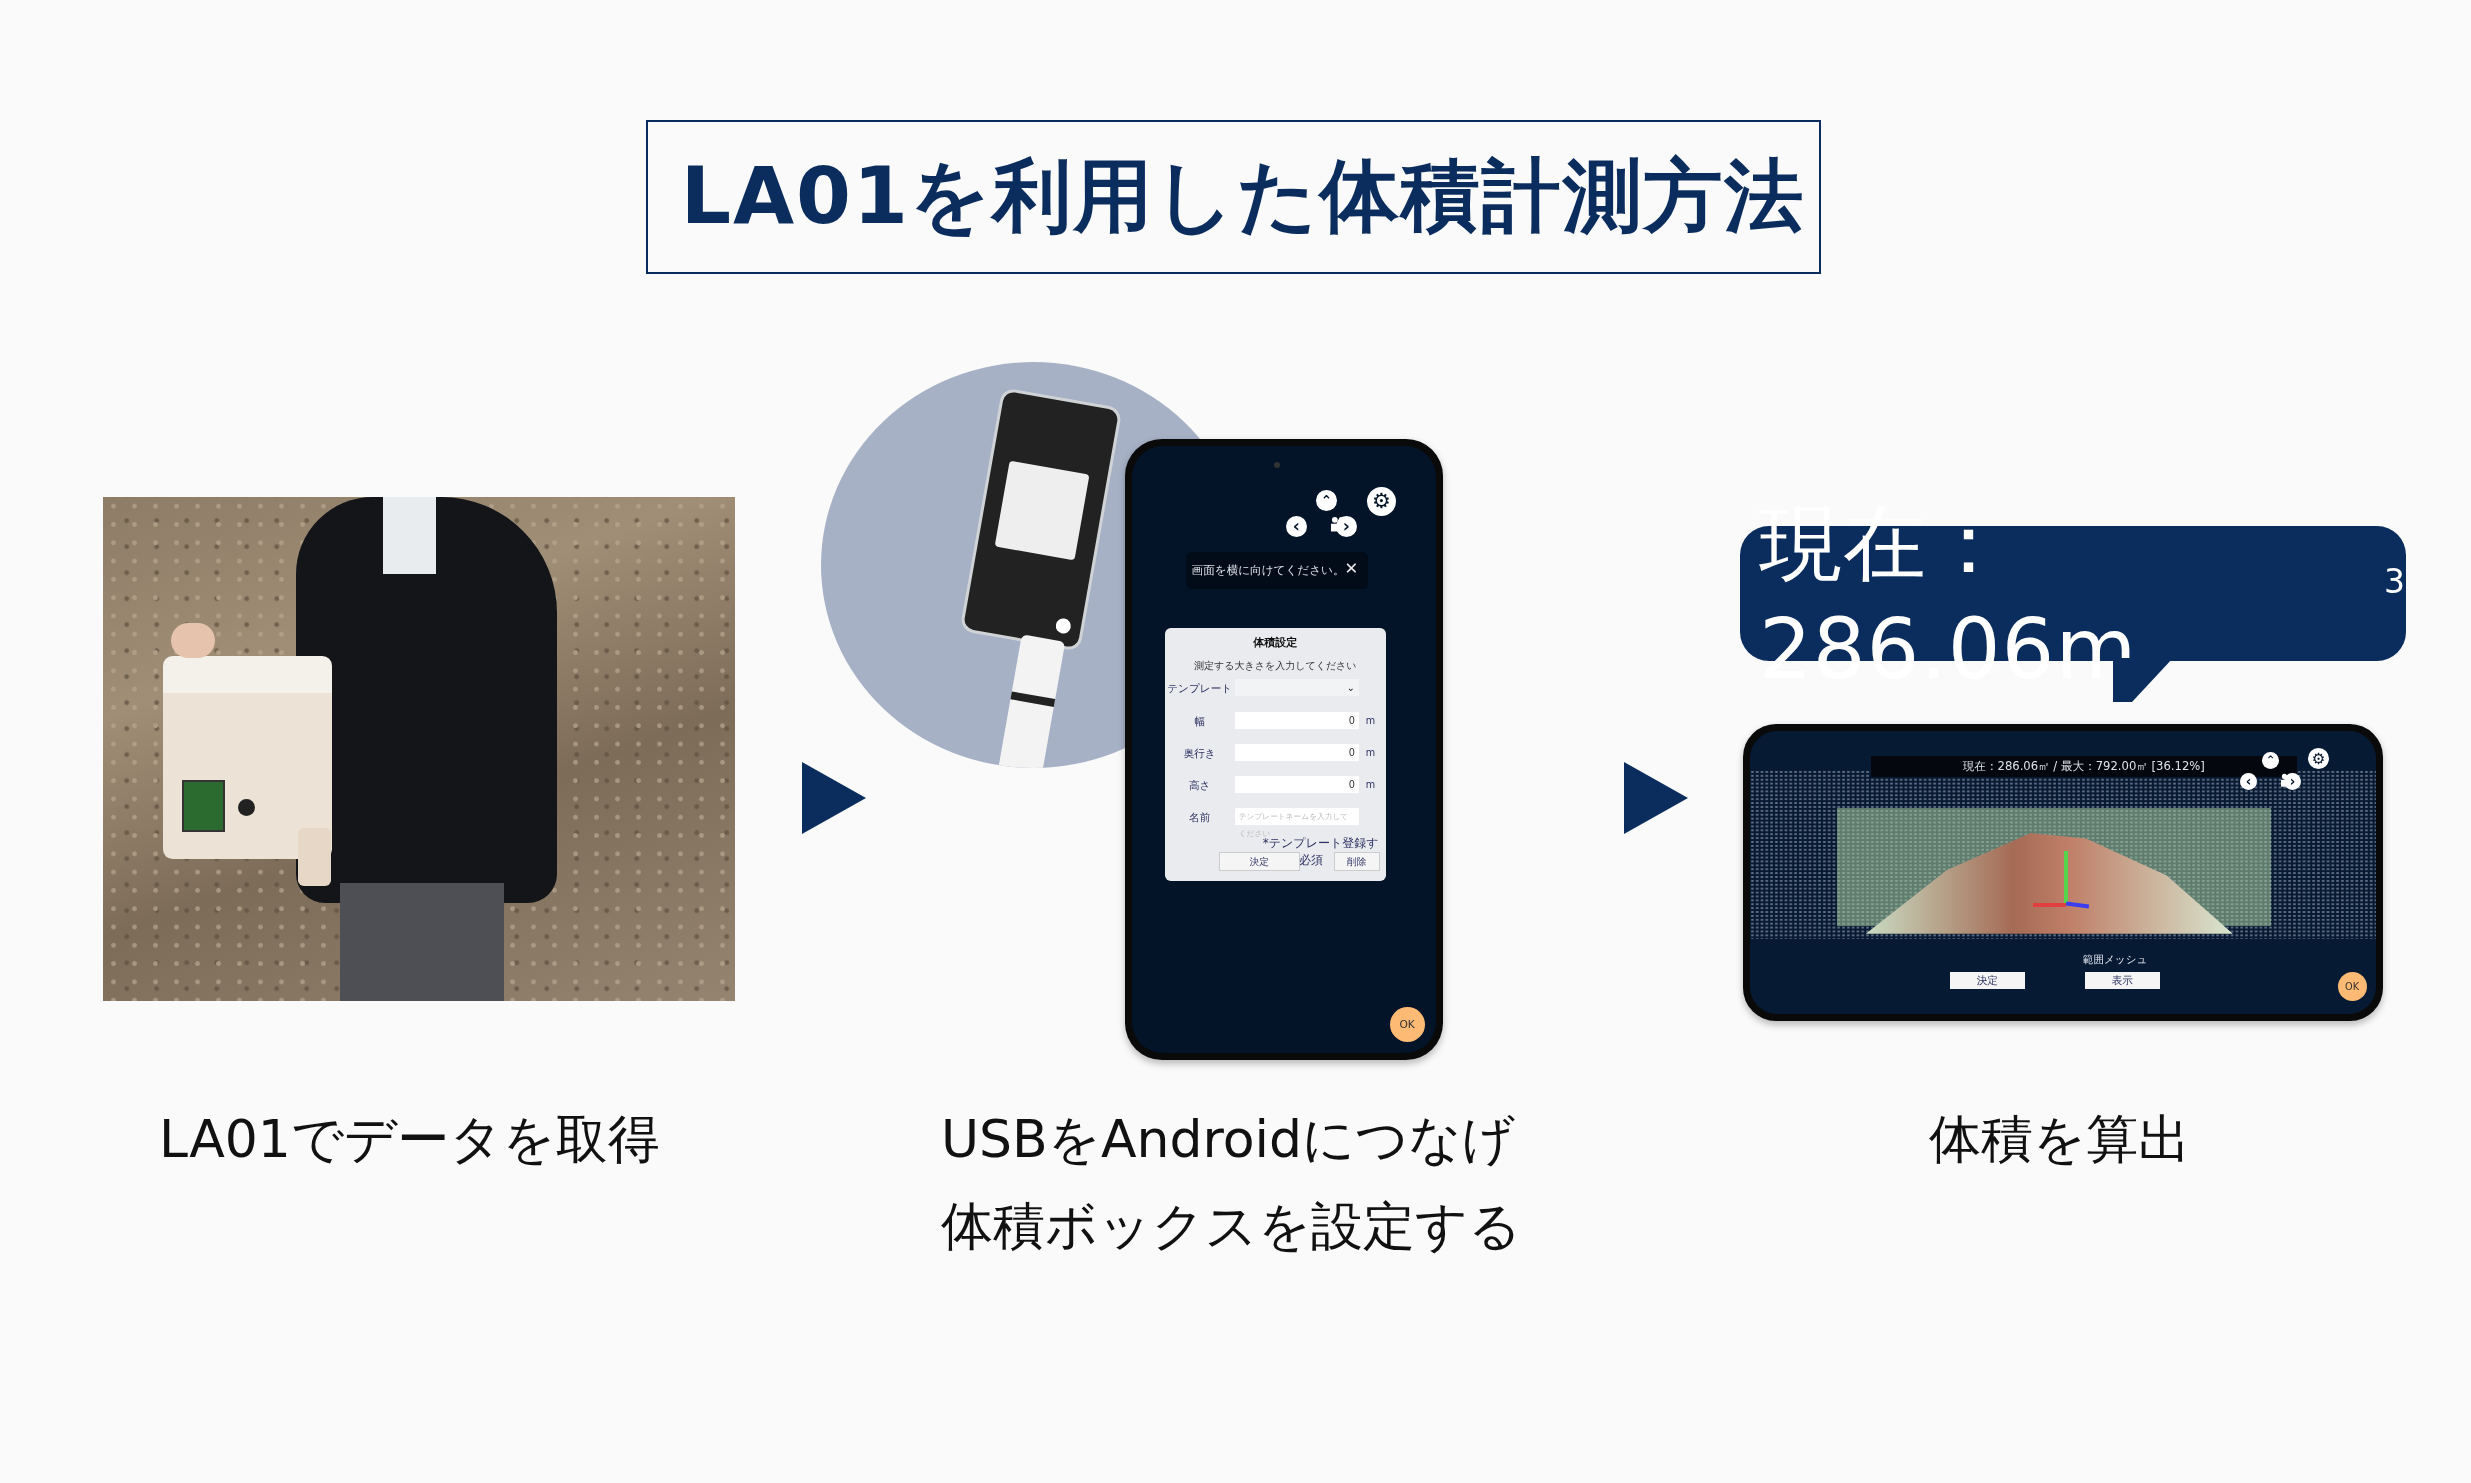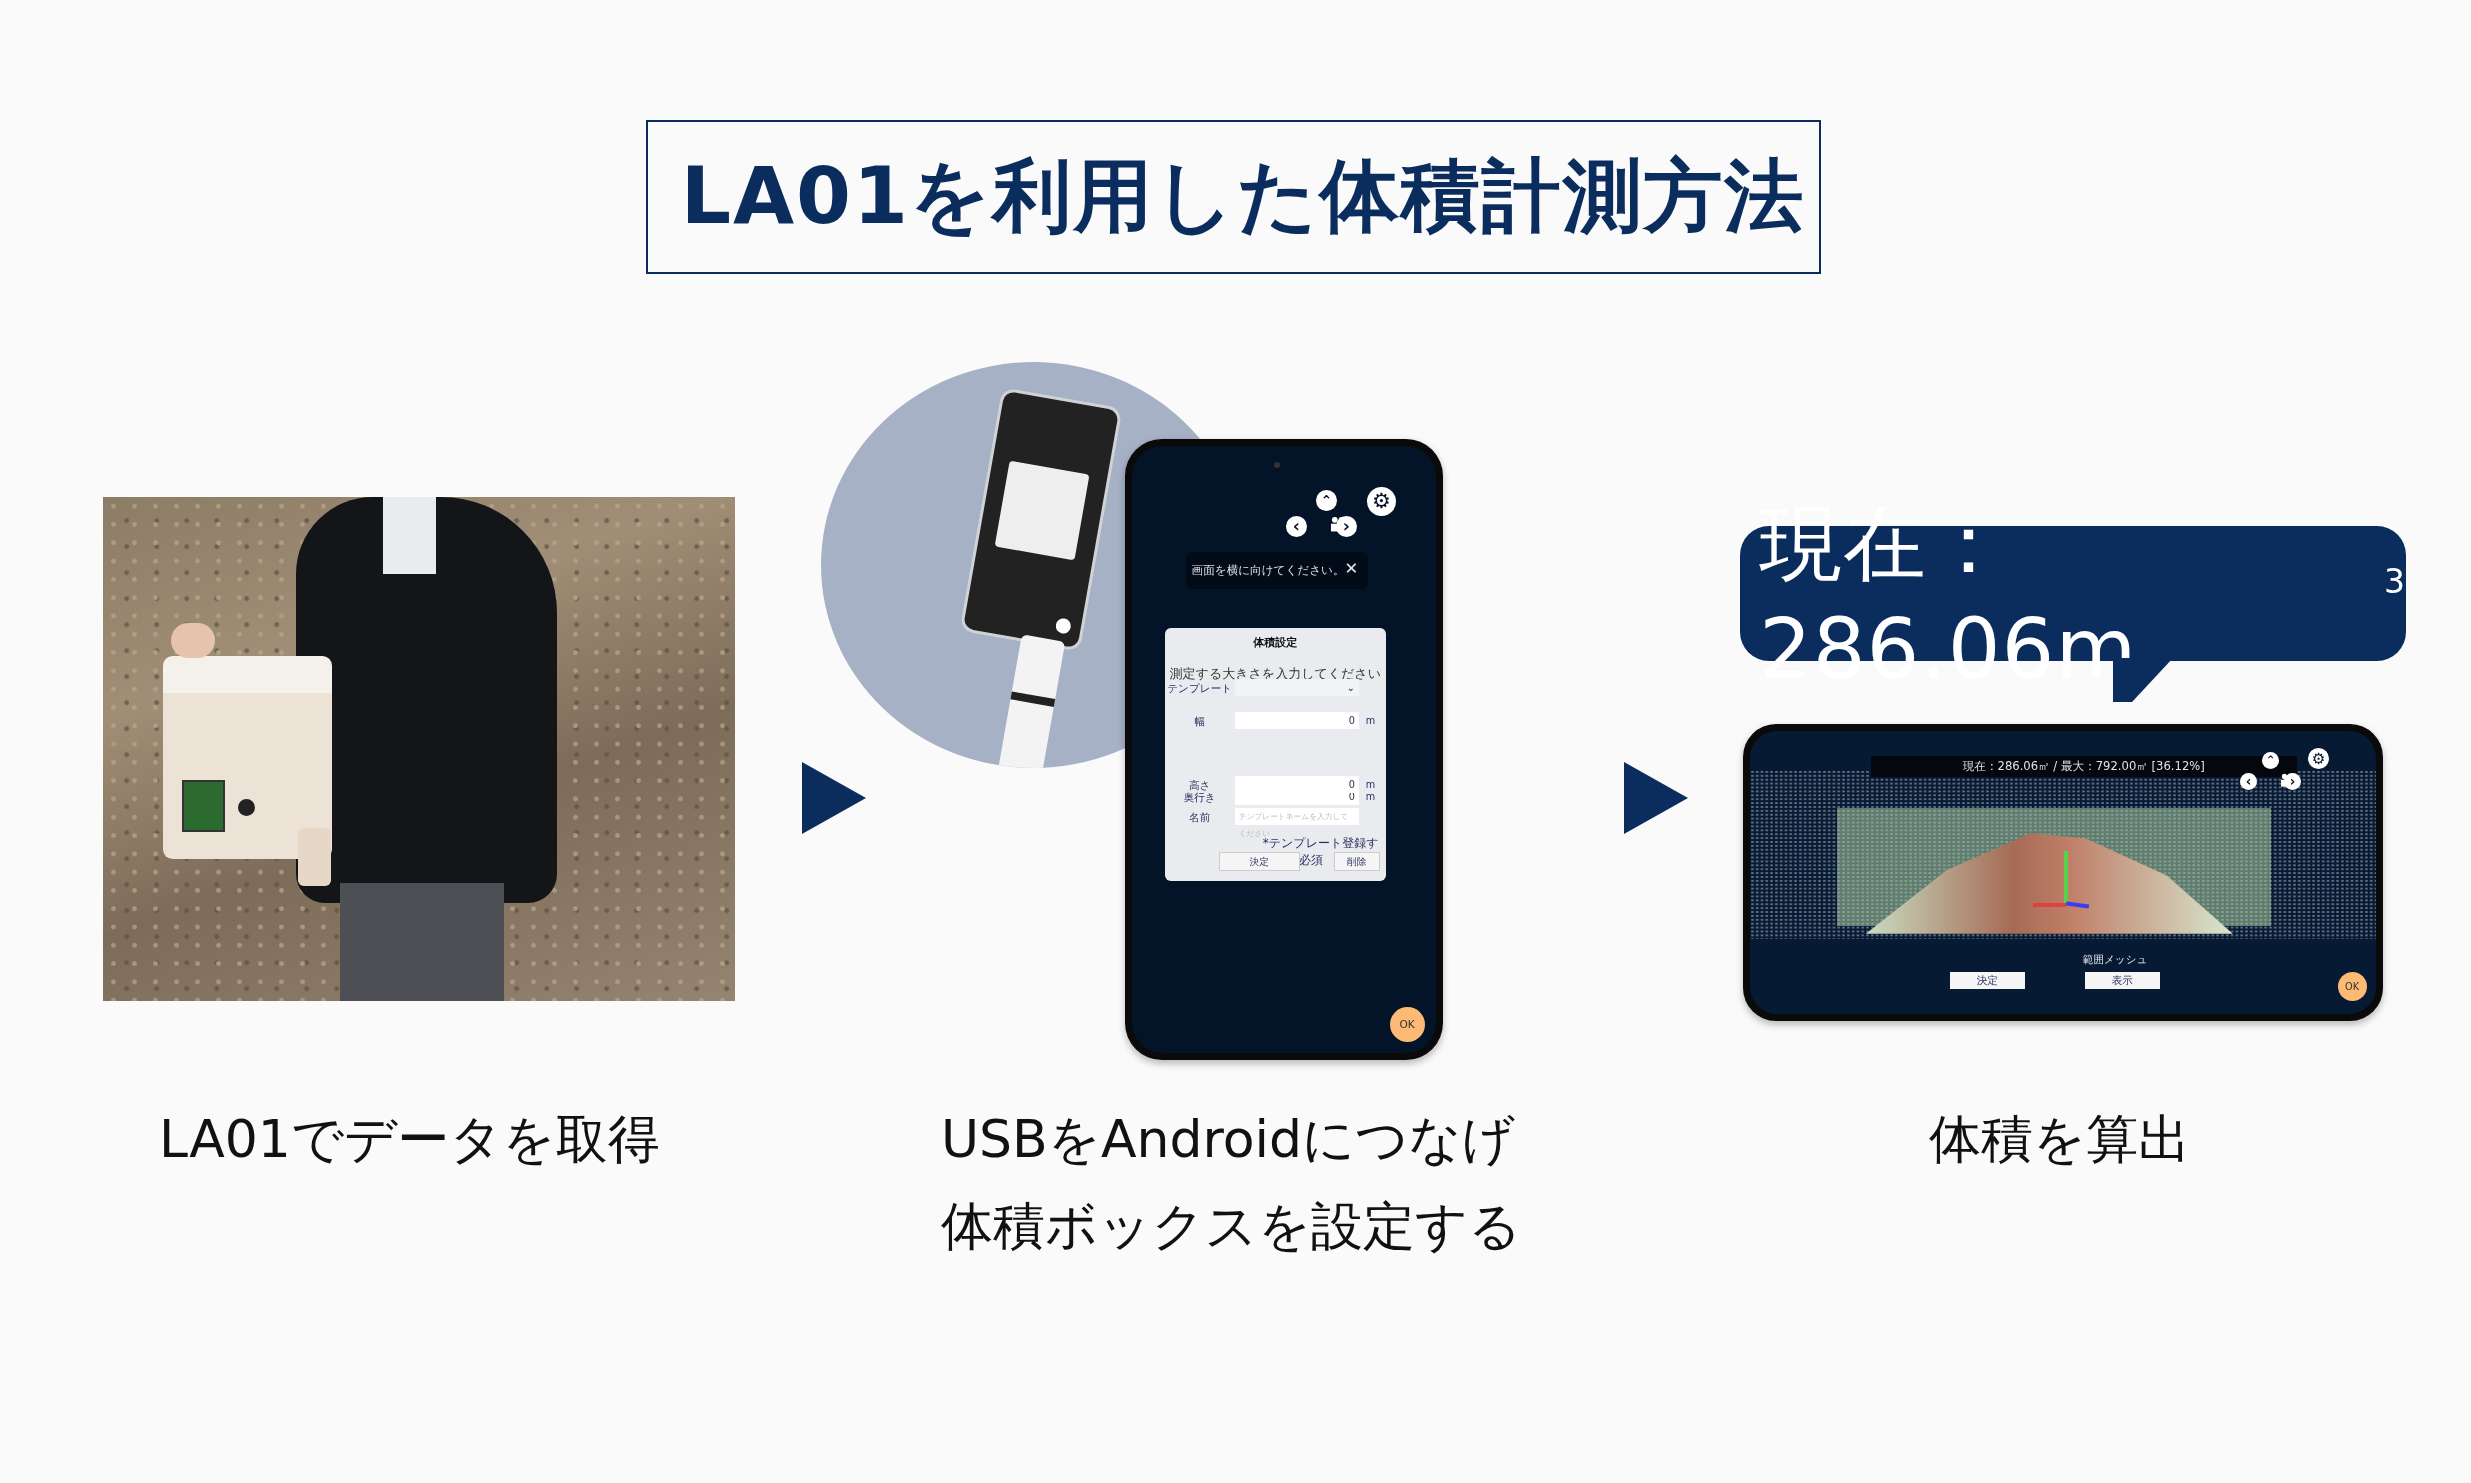--- a/index.html
+++ b/index.html
@@ -25,21 +25,21 @@
   .usb{position:absolute;left:188px;top:275px;width:44px;height:145px;background:#f3f3f3;border-radius:5.8px;transform:rotate(10deg);}
   .usb-band{position:absolute;left:0;top:58px;width:44px;height:7.7px;background:#222;}
   .phone-v{left:1125px;top:439px;width:299px;height:621px;background:#0a0a0a;border-radius:37px;box-shadow:0 3.9px 7.7px rgba(0,0,0,.25);}
   .phone-v .screen{position:absolute;left:6.8px;top:6.8px;right:6.8px;bottom:6.8px;background:#041428;border-radius:31px;overflow:hidden;}
   .cam-dot{position:absolute;left:142px;top:16.4px;width:5.8px;height:5.8px;border-radius:50%;background:#333;}
   .cbtn{position:absolute;border-radius:50%;background:#fff;color:#041428;display:flex;align-items:center;justify-content:center;font-weight:bold;}
   .toast{position:absolute;left:54px;top:106px;width:182px;height:37px;background:#020b18;border-radius:5.8px;color:#dfe3ea;font-size:11.6px;display:flex;align-items:center;padding-left:5.8px;box-sizing:border-box;}
   .toast .x{position:absolute;right:9.7px;top:7.7px;font-size:16.4px;color:#e6e6e6;}
   .dlg{position:absolute;left:33px;top:182px;width:221px;height:253px;background:#e9ebee;border-radius:5.8px;font-size:10.6px;color:#2e3163;}
   .dlg .dt{text-align:center;font-weight:bold;font-size:11px;color:#111;margin-top:7.7px;}
-  .dlg .ds{text-align:center;font-size:13px;color:#333;margin-top:15px;}
+  .dlg .ds{text-align:center;font-size:10px;color:#333;margin-top:9px;}
   .row{position:absolute;left:0;width:221px;height:21px;}
   .row .lbl{position:absolute;left:1.9px;width:66px;text-align:center;top:3.9px;}
   .row .inp{position:absolute;left:70px;width:124px;height:17.4px;background:#fff;top:1px;font-size:9.7px;text-align:right;box-sizing:border-box;padding-right:3.9px;line-height:17.4px;color:#333;}
   .row .unit{position:absolute;left:201px;top:3.9px;font-size:9.7px;}
   .sel{background:#f2f3f5 !important;}
   .ph{color:#bbb !important;text-align:left !important;padding-left:3.9px;font-size:7.7px !important;}
   .note{position:absolute;left:82px;top:207px;font-size:12px;color:#2e3163;margin-left:16px;}
   .dbtn{position:absolute;height:17.4px;background:#f5f5f5;border:1px solid #ccc;font-size:9.7px;text-align:center;line-height:17.4px;color:#2e3163;}
   .okb{position:absolute;right:11.6px;bottom:11.6px;width:35px;height:35px;border-radius:50%;background:#fdba74;color:#333;font-size:10.6px;display:flex;align-items:center;justify-content:center;}
   .bubble{left:1740px;top:526px;width:647px;height:135px;background:#0b2d5e;border-radius:29px;color:#fff;display:flex;align-items:center;justify-content:center;font-size:83px;letter-spacing:1px;}
@@ -115,21 +115,21 @@
       <div class="ds">測定する大きさを入力してください</div>
       <div class="row" style="top:50px;">
         <span class="lbl">テンプレート</span>
         <span class="inp sel"><span>⌄</span></span>
       </div>
       <div class="row" style="top:83px;">
         <span class="lbl">幅</span>
         <span class="inp">0</span>
         <span class="unit">m</span>
       </div>
-      <div class="row" style="top:115px;margin-top:44px;">
+      <div class="row" style="top:115px;">
         <span class="lbl">奥行き</span>
         <span class="inp">0</span>
         <span class="unit">m</span>
       </div>
       <div class="row" style="top:147px;">
         <span class="lbl">高さ</span>
         <span class="inp">0</span>
         <span class="unit">m</span>
       </div>
       <div class="row" style="top:179px;">

